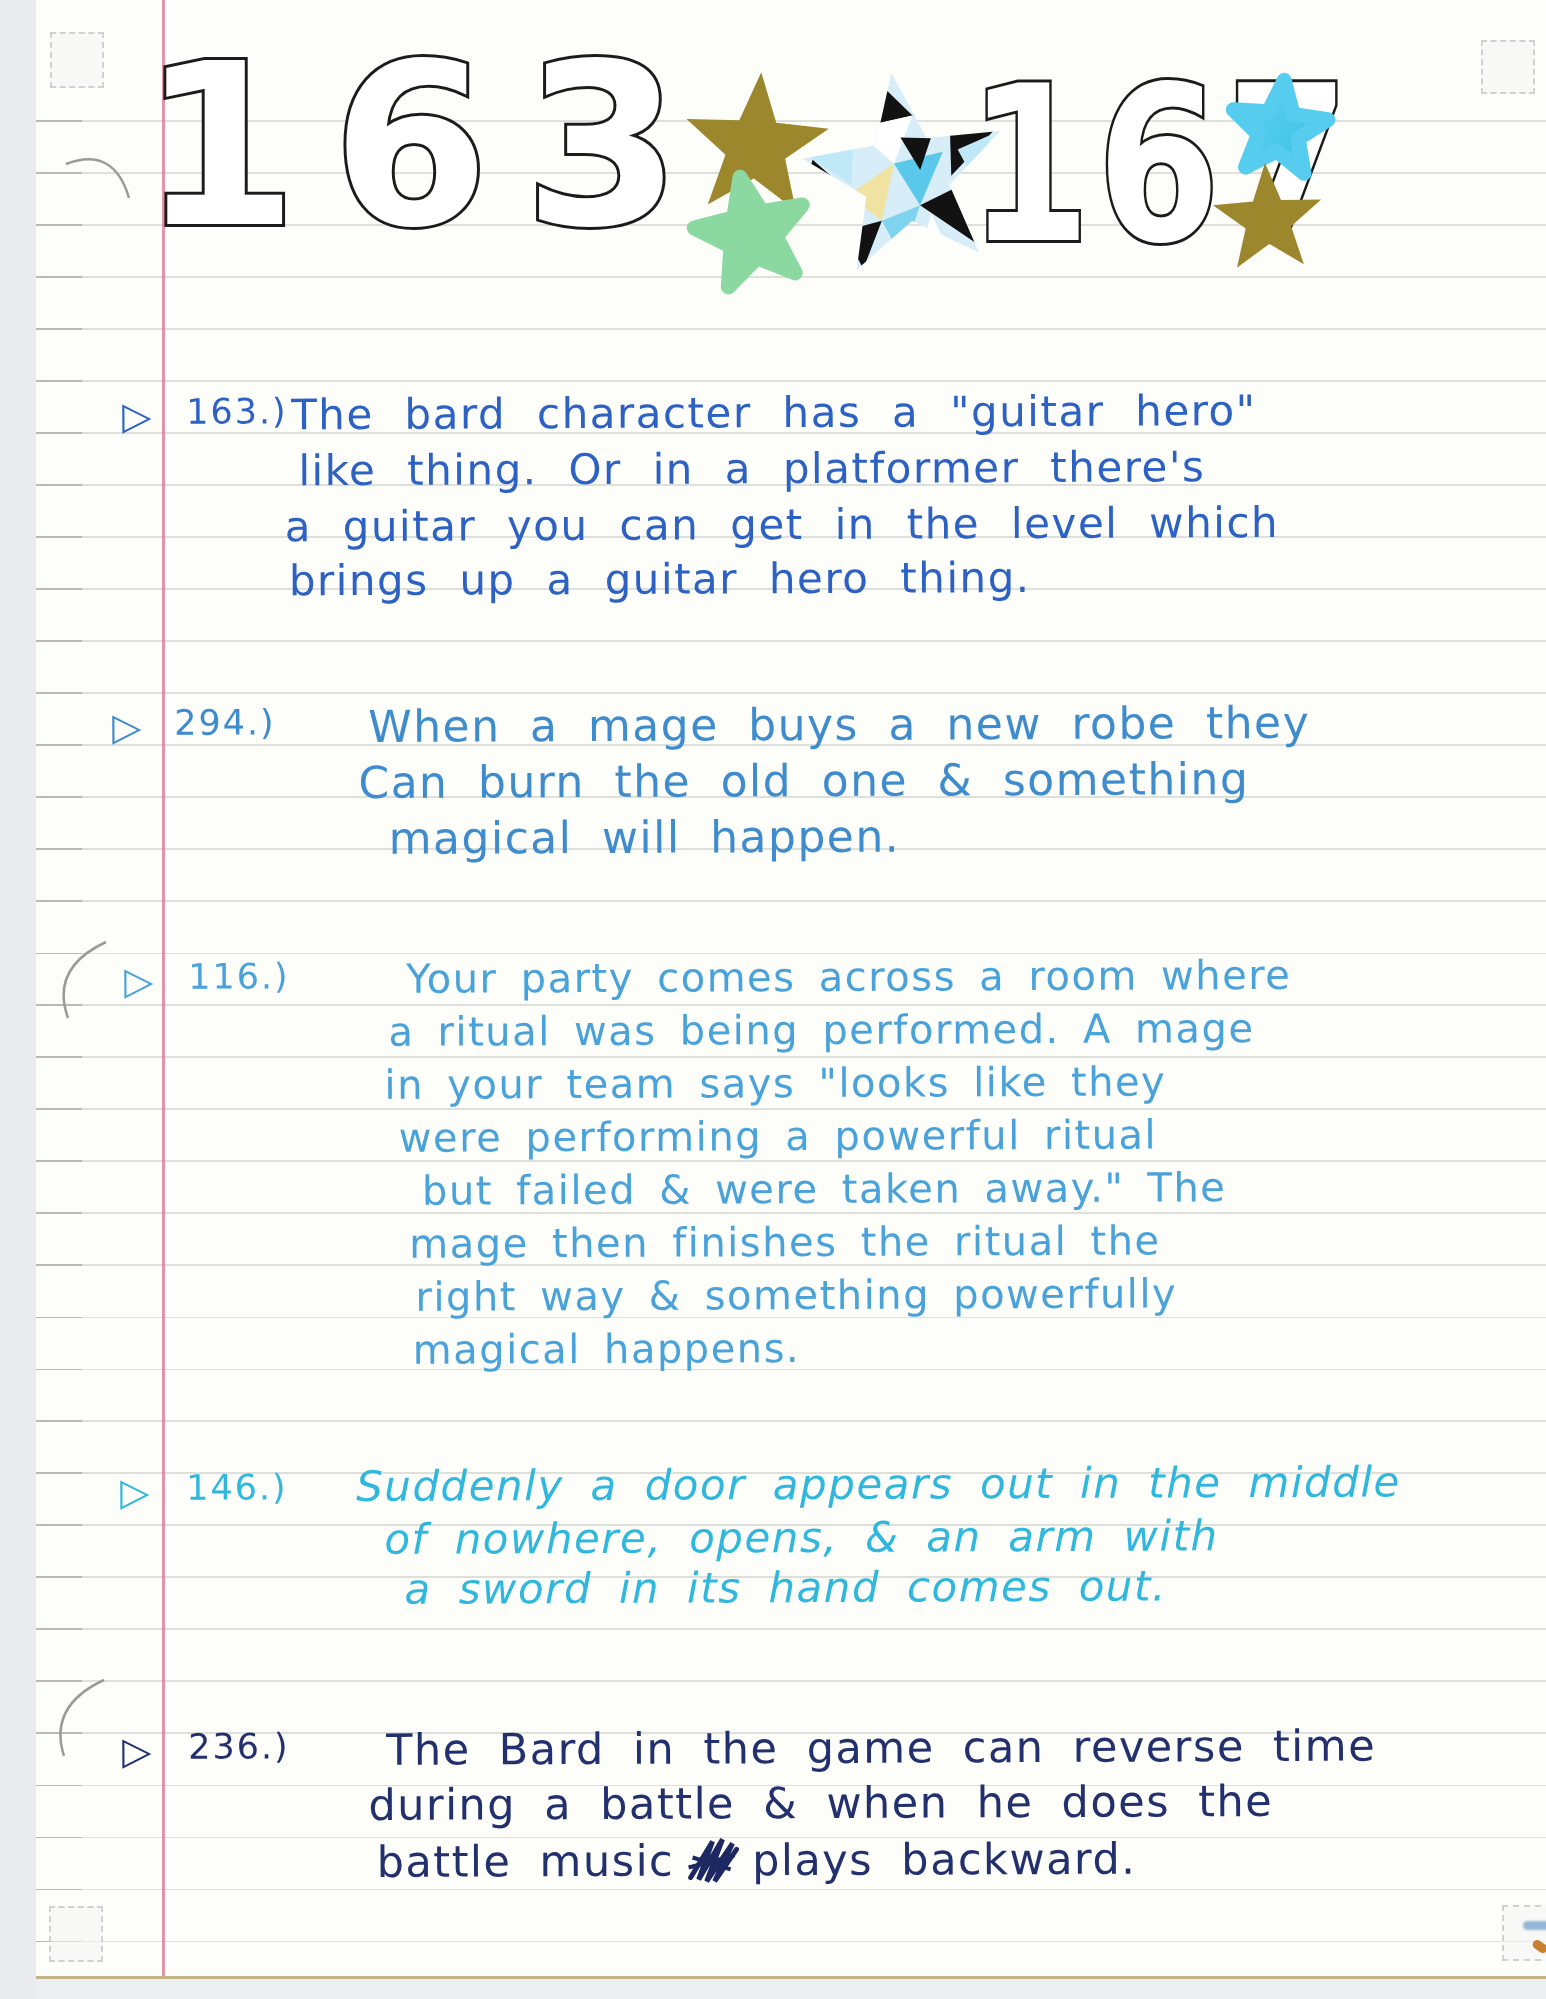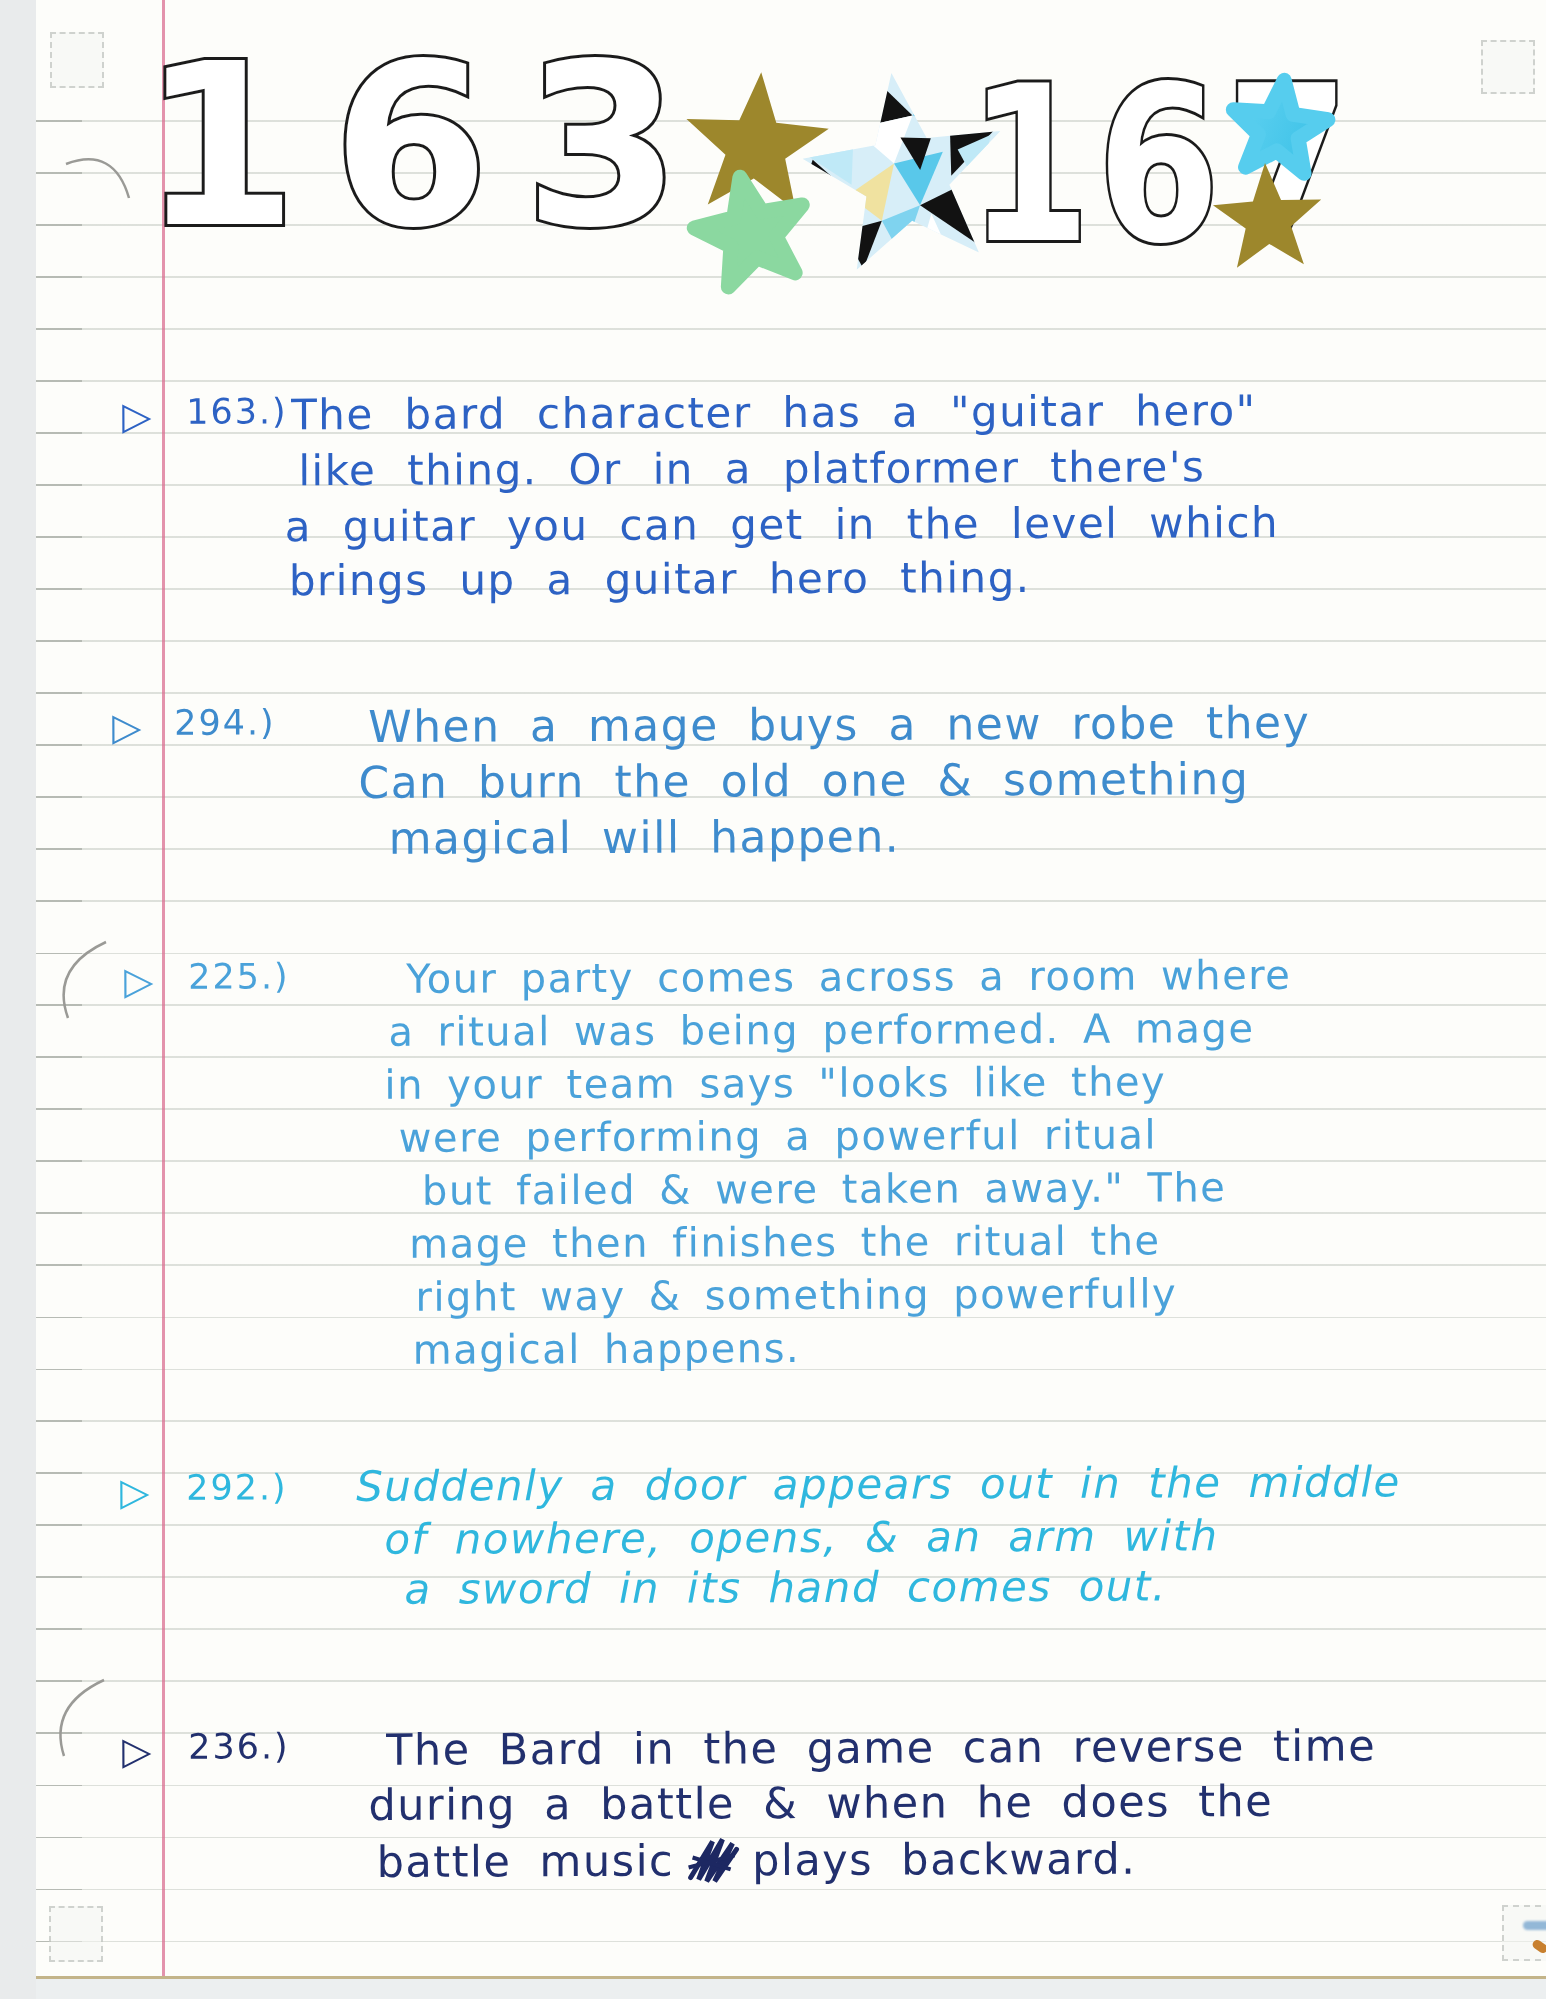--- a/index.html
+++ b/index.html
@@ -130,34 +130,34 @@
   <div class="entry e164" style="top: 703px; color: rgb(62, 139, 205);">
     <span class="dmark" style="left:76px;top:2px;">▷</span>
     <span class="num" style="left:138px;top:0;">294.)</span>
     <div class="hline" style="left:332px;top:0;">When a mage buys a new robe they</div>
     <div class="hline" style="left:322px;top:56px;">Can burn the old one &amp; something</div>
     <div class="hline" style="left:352px;top:112px;">magical will happen.</div>
   </div>
 
   <div class="entry e165" style="top: 957px; color: rgb(74, 162, 218);">
     <span class="dmark" style="left:88px;top:2px;">▷</span>
-    <span class="num" style="left:152px;top:0;">225.)</span>
+    <span class="num" style="left:152px;top:0;">116.)</span>
     <div class="hline" style="left:370px;top:0;">Your party comes across a room where</div>
     <div class="hline" style="left:352px;top:53px;">a ritual was being performed. A mage</div>
     <div class="hline" style="left:348px;top:106px;">in your team says "looks like they</div>
     <div class="hline" style="left:362px;top:159px;">were performing a powerful ritual</div>
     <div class="hline" style="left:385px;top:212px;">but failed &amp; were taken away." The</div>
     <div class="hline" style="left:372px;top:265px;">mage then finishes the ritual the</div>
     <div class="hline" style="left:378px;top:318px;">right way  &amp; something powerfully</div>
     <div class="hline" style="left:375px;top:371px;">magical happens.</div>
   </div>
 
   <div class="entry e166" style="top: 1464px; color: rgb(47, 183, 222);">
     <span class="dmark" style="left:84px;top:6px;">▷</span>
-    <span class="num" style="left:150px;top:4px;">292.)</span>
+    <span class="num" style="left:150px;top:4px;">146.)</span>
     <div class="hline" style="left:320px;top:0;">Suddenly a door appears out in the middle</div>
     <div class="hline" style="left:348px;top:53px;">of nowhere, opens, &amp; an arm with</div>
     <div class="hline" style="left:368px;top:103px;">a sword in its hand comes out.</div>
   </div>
 
   <div class="entry e167" style="top: 1727px; color: rgb(34, 48, 110);">
     <span class="dmark" style="left:86px;top:2px;">▷</span>
     <span class="num" style="left:152px;top:0;">236.)</span>
     <div class="hline" style="left:350px;top:0;">The Bard in the game can reverse time</div>
     <div class="hline" style="left:332px;top:55px;">during a battle &amp; when he does the</div>

